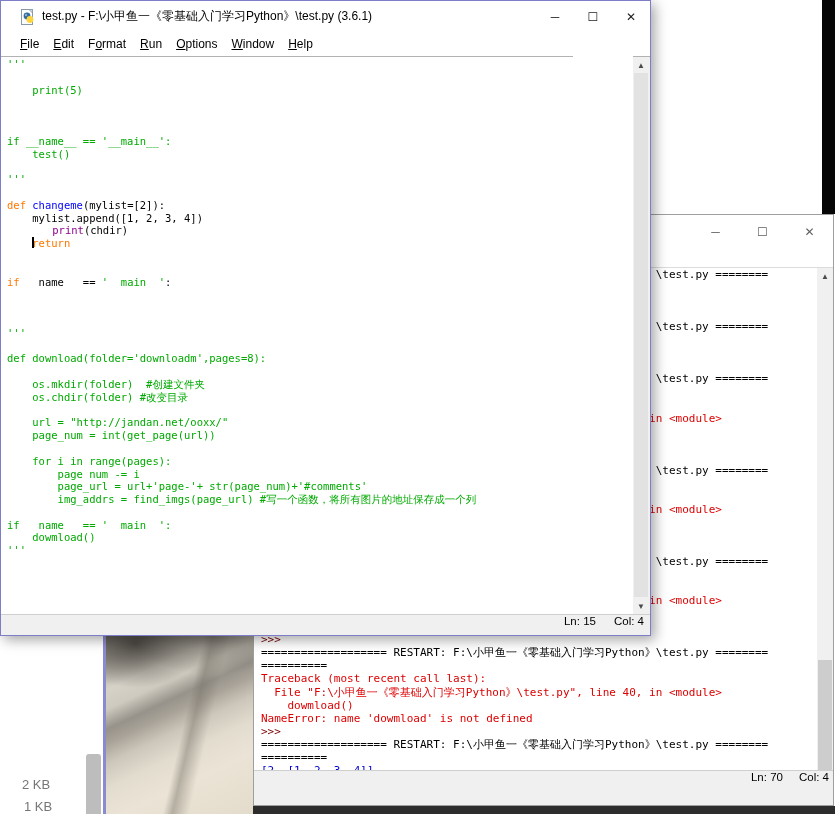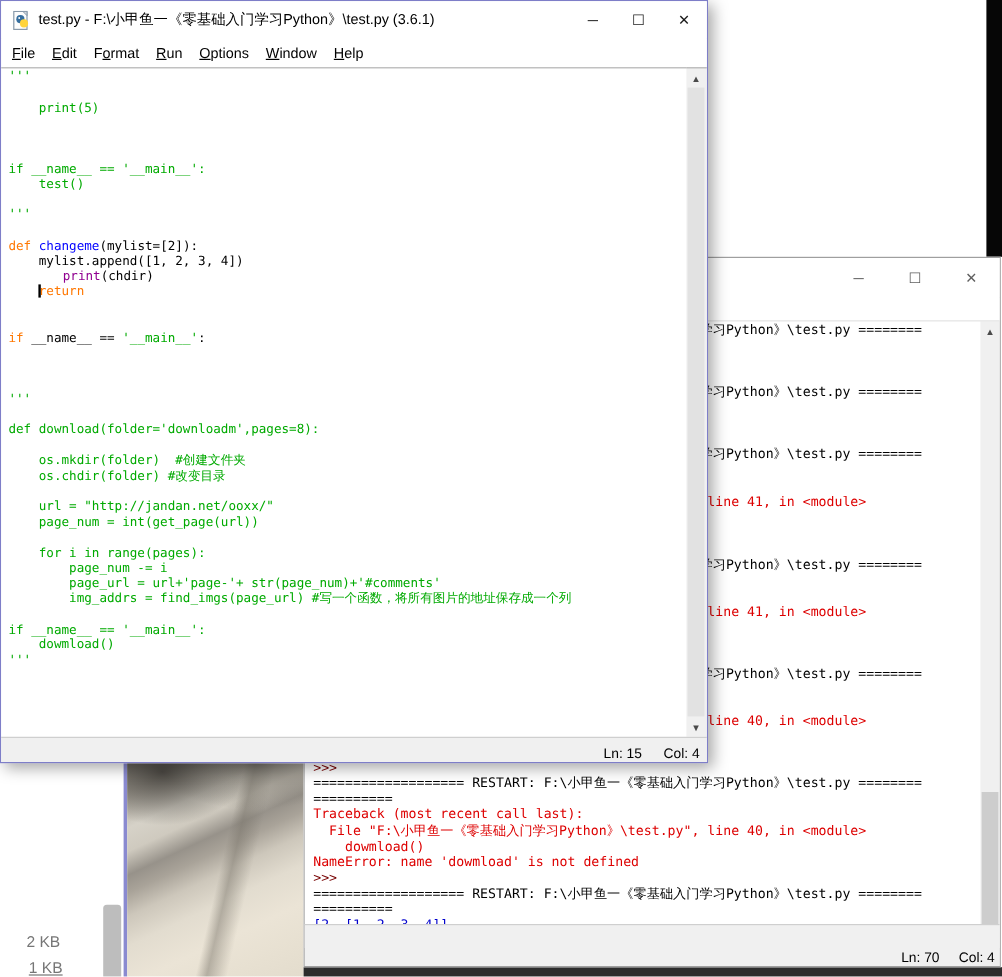--- a/index.html
+++ b/index.html
@@ -1,58 +1,58 @@
 <!DOCTYPE html>
 <html><head>
 <meta charset="utf-8">
 <style>
   html,body{margin:0;padding:0;background:#fff;}
   #screen{position:relative;width:835px;height:814px;overflow:hidden;
     font-family:"Liberation Sans",sans-serif;background:#fff;}
   
   .black-strip{position:absolute;left:822px;top:0;width:13px;height:214px;background:#060606;}
   .size-label{position:absolute;color:#767676;font-size:13px;}
-  #size1{left:22px;top:777px;} #size2{left:24px;top:799px;text-decoration:underline;}
+  #size1{left:22px;top:777px;} #size2{left:24px;top:799px;}
   .expl-scroll{position:absolute;left:86px;top:754px;width:15px;height:60px;background:#bdbdbd;border-radius:3px 3px 0 0;}
   .photo-border{position:absolute;left:103px;top:636px;width:3px;height:178px;background:#8a8ad0;}
   .fur{position:absolute;left:106px;top:636px;width:147px;height:178px;
     background:
       radial-gradient(ellipse 95px 62px at 20% 4%, rgba(70,67,62,.95), rgba(70,67,62,0) 72%),
       radial-gradient(ellipse 120px 55px at 72% 0%, rgba(112,108,100,.9), rgba(112,108,100,0) 70%),
       linear-gradient(103deg, rgba(255,255,255,0) 52%, rgba(116,111,101,.45) 57%, rgba(255,255,255,0) 66%),
       linear-gradient(155deg,#8b877e 0%,#a9a49a 10%,#d6d2c8 22%,#cfcabf 30%,#97928a 38%,#a9a399 44%,#cdc7bb 52%,#e2dccf 62%,#ebe4d6 75%,#e7e0d1 88%,#e3dccd 100%);}
   .dark-strip{position:absolute;left:253px;top:806px;width:582px;height:8px;background:#2c2c2c;}
 
   
   .titlebar{display:flex;align-items:center;background:#fff;}
   .win-btns{margin-left:auto;display:flex;}
   .win-btn{display:flex;align-items:center;justify-content:center;height:100%;font-size:12px;}
   .statusbar{background:#f0f0f0;border-top:1px solid #cfcfcf;display:flex;justify-content:flex-end;
-    align-items:flex-end;font-size:11.5px;color:#000;}
+    align-items:flex-start;font-size:11.5px;color:#000;}
   .sb-arrow{position:absolute;left:0;width:16px;height:16px;color:#4a4a4a;font-size:8px;
     display:flex;align-items:center;justify-content:center;}
   .sb-thumb{position:absolute;left:1px;width:14px;background:#cdcdcd;}
 
   
   #shell{position:absolute;left:253px;top:214px;width:581px;height:592px;background:#fff;
     border:1px solid #9f9f9f;box-sizing:border-box;}
   #shell .titlebar{height:33px;}
   #shell .win-btn{width:47px;color:#5f5f5f;}
   #shell-menu{height:19px;border-bottom:1px solid #dcdcdc;background:#fff;}
   #shell-text{position:absolute;left:0;top:53px;width:563px;height:522px;overflow:hidden;
     padding-left:7px;box-sizing:border-box;background:#fff;
     font-family:"DejaVu Sans Mono",monospace;font-size:11px;}
   #shell-sb{right:0;top:53px;height:522px;position:absolute;width:16px;background:#f0f0f0;}
   #shell-status{position:absolute;left:0;bottom:0;width:100%;height:35px;box-sizing:border-box;padding-right:4px;}
   #shell-status span{margin-left:16px;}
 
   
-  #editor{position:absolute;left:0;top:0;width:590px;height:636px;background:#fff;
+  #editor{position:absolute;left:0;top:0;width:651px;height:636px;background:#fff;
     border:1px solid #7e7ec8;box-sizing:border-box;
-    box-shadow:4px 4px 12px rgba(0,0,0,.35);}
+    box-shadow:4px 4px 12px rgba(0,0,0,.35);padding-left:10px;}
   #editor .titlebar{height:31px;}
   #editor .win-btn{width:38px;color:#1a1a1a;}
   .app-icon{margin:0 6px 0 9px;width:16px;height:16px;}
   .title-text{font-size:12px;color:#000;white-space:nowrap;}
   #editor-menu{height:24px;display:flex;align-items:center;padding-left:2px;background:#fff;font-size:12px;}
   .menu-item{padding:3px 7px;color:#000;}
   #editor-text{position:absolute;left:0;top:55px;width:572px;height:558px;overflow:hidden;
     border-top:1px solid #b2b2b2;background:#fff;padding:1px 0 0 6px;box-sizing:border-box;
     font-family:"DejaVu Sans Mono",monospace;font-size:10.5px;}
   #editor-sb{right:0;top:55px;height:558px;position:absolute;width:17px;background:#f0f0f0;border-top:1px solid #b2b2b2;box-sizing:border-box;}

